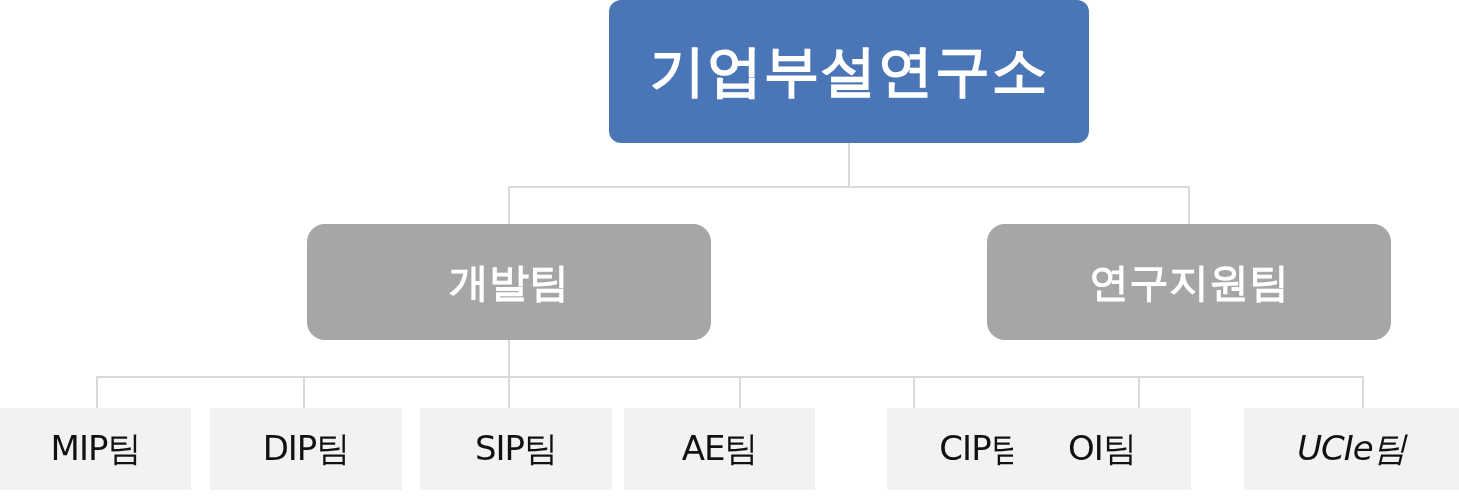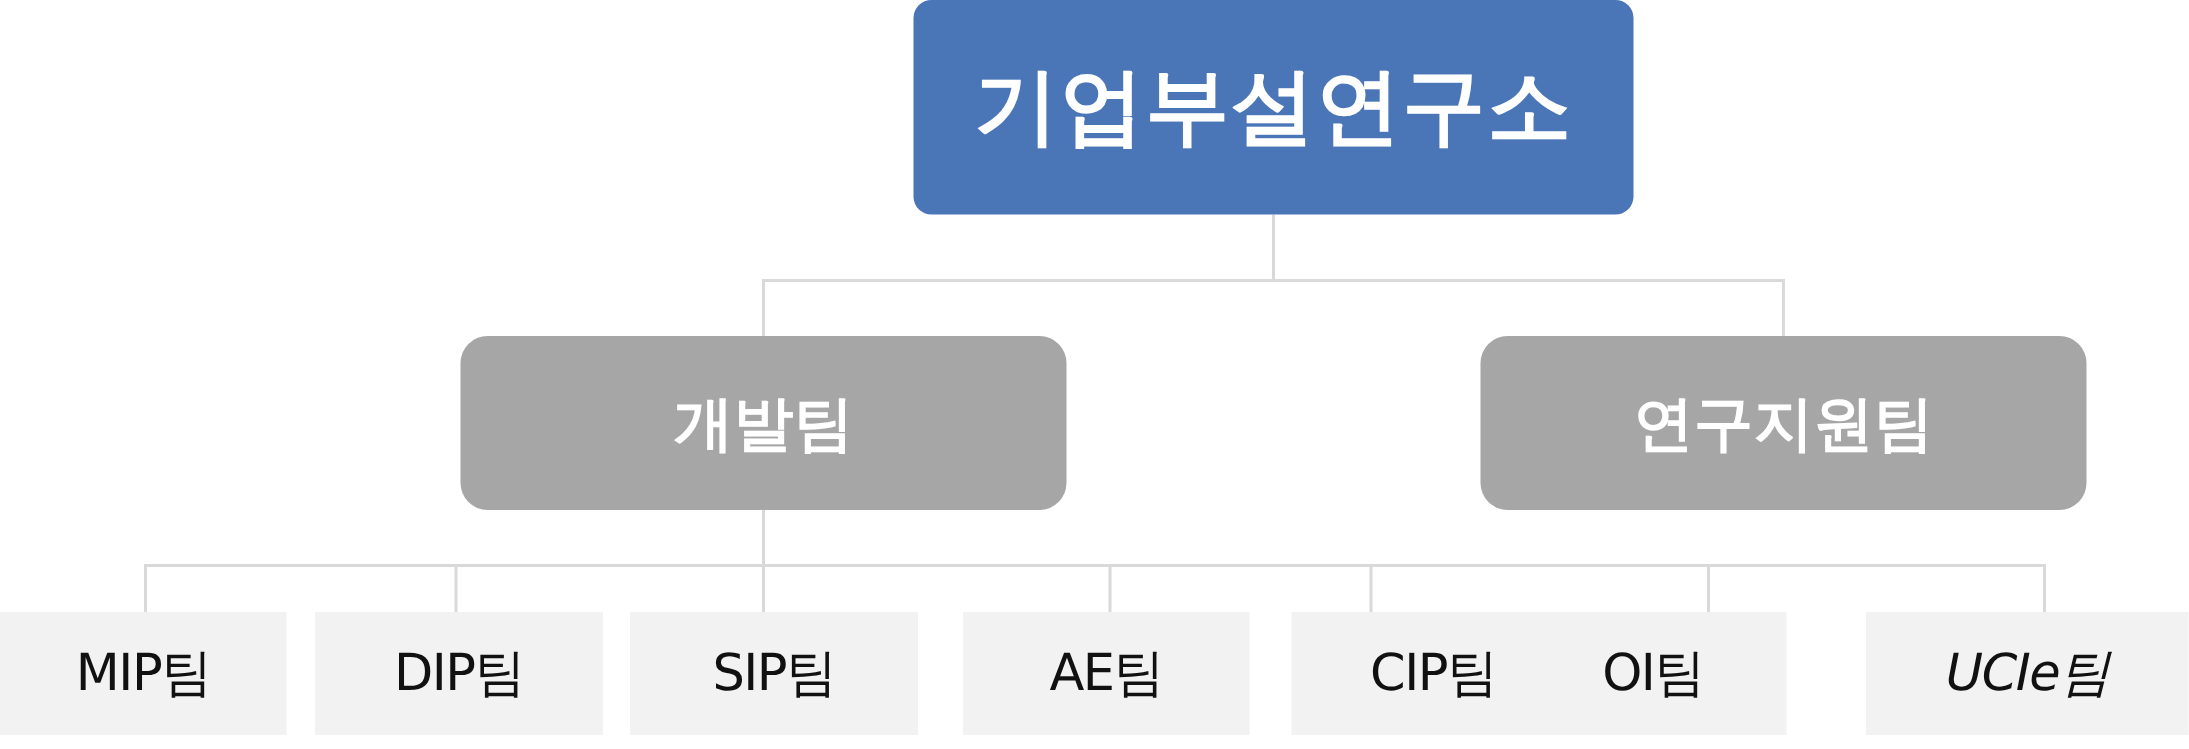--- a/index.html
+++ b/index.html
@@ -42,24 +42,24 @@
 
 <div class="box leaf" style="left:0px;width:191px;">
   <span>MIP팀</span>
 </div>
 <div class="box leaf" style="left:210px;width:192px;">
   <span>DIP팀</span>
 </div>
 <div class="box leaf" style="left:420px;width:192px;">
   <span>SIP팀</span>
 </div>
-<div class="box leaf" style="left:642px;width:191px;">
+<div class="box leaf" style="left:624px;width:191px;">
   <span>AE팀</span>
 </div>
-<div class="box leaf" style="left:861px;width:189px;">
+<div class="box leaf" style="left:887px;width:189px;">
   <span>CIP팀</span>
 </div>
 <div class="box leaf" style="left:1013px;width:178px;">
   <span>OI팀</span>
 </div>
 <div class="box leaf" style="left:1244px;width:215px;font-style:italic;">
   <span>UCIe팀</span>
 </div>
 
 </body></html>

